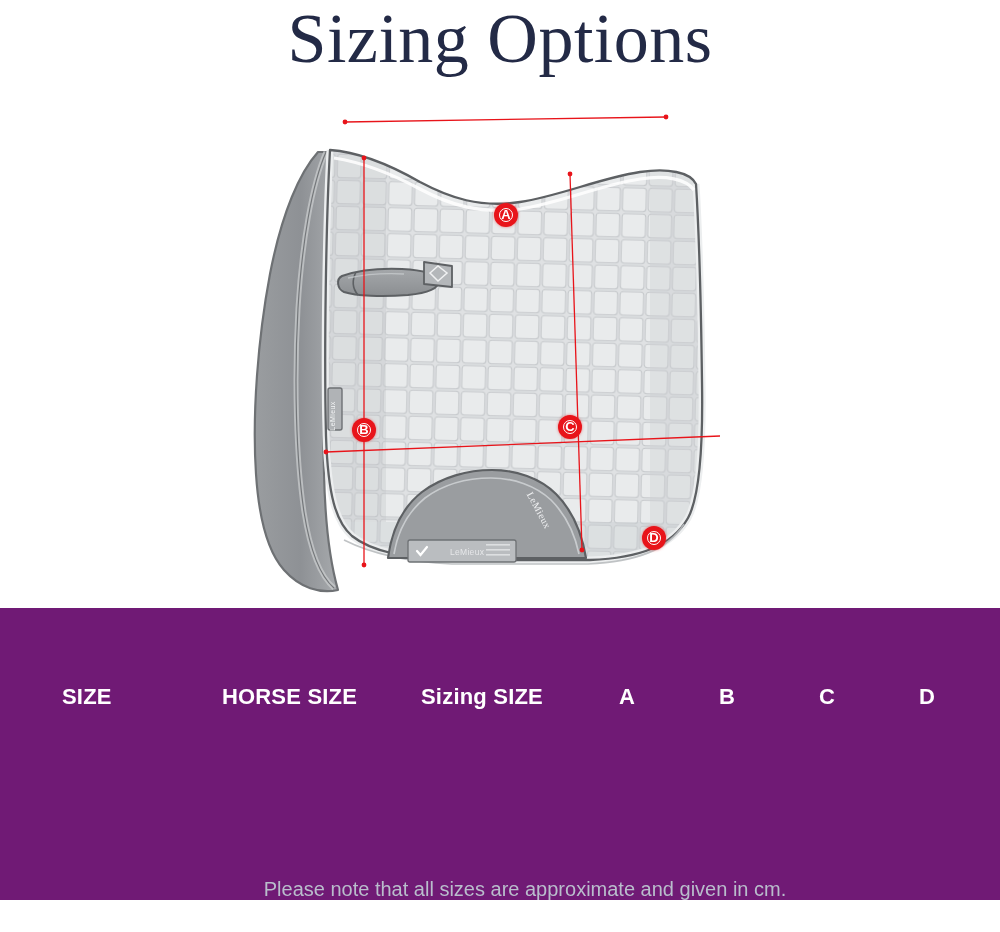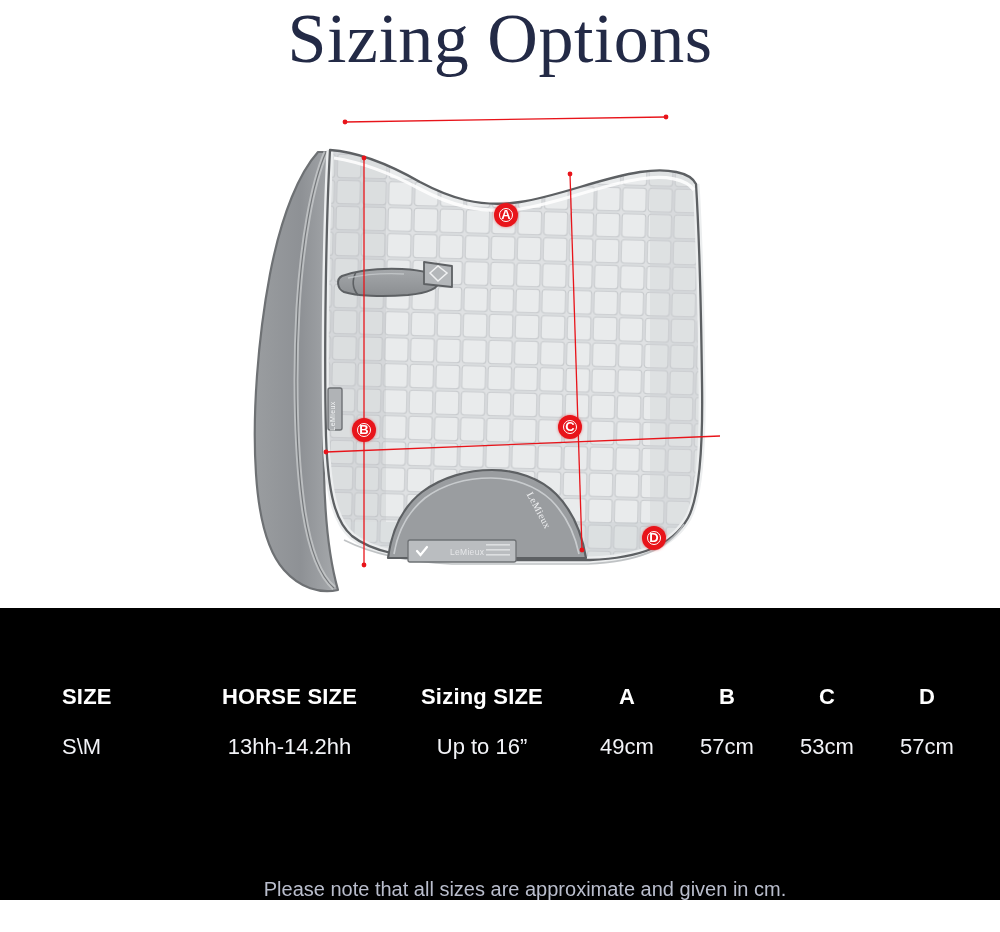--- a/index.html
+++ b/index.html
@@ -85,21 +85,21 @@
   #marker-c { left: 558px; top: 323px; }
   #marker-d { left: 642px; top: 434px; }
 
   
   #navy-panel {
     position: absolute;
     left: 0;
     top: 608px;
     width: 1000px;
     height: 292px;
-    background: #000000;
+    background: #701a75;
   }
 
   
   #size-table {
     position: absolute;
     left: 62px;
     top: 64px;
     width: 890px;
     border-collapse: collapse;
     table-layout: fixed;
@@ -335,28 +335,19 @@
           <th class="col-size">SIZE</th>
           <th class="col-horse">HORSE SIZE</th>
           <th class="col-saddle">Sizing SIZE</th>
           <th class="col-m">A</th>
           <th class="col-m">B</th>
           <th class="col-m">C</th>
           <th class="col-m">D</th>
         </tr>
       </thead>
       <tbody>
-        <tr>
-          <td class="col-size">S\M</td>
-          <td class="col-horse">13hh-14.2hh</td>
-          <td class="col-saddle">Up to 16”</td>
-          <td class="col-m">49cm</td>
-          <td class="col-m">57cm</td>
-          <td class="col-m">53cm</td>
-          <td class="col-m">57cm</td>
-        </tr>
       </tbody>
     </table>
 
     <div id="footnote">Please note that all sizes are approximate and given in cm.</div>
   </div>
 
 </div>
 
 </body></html>

